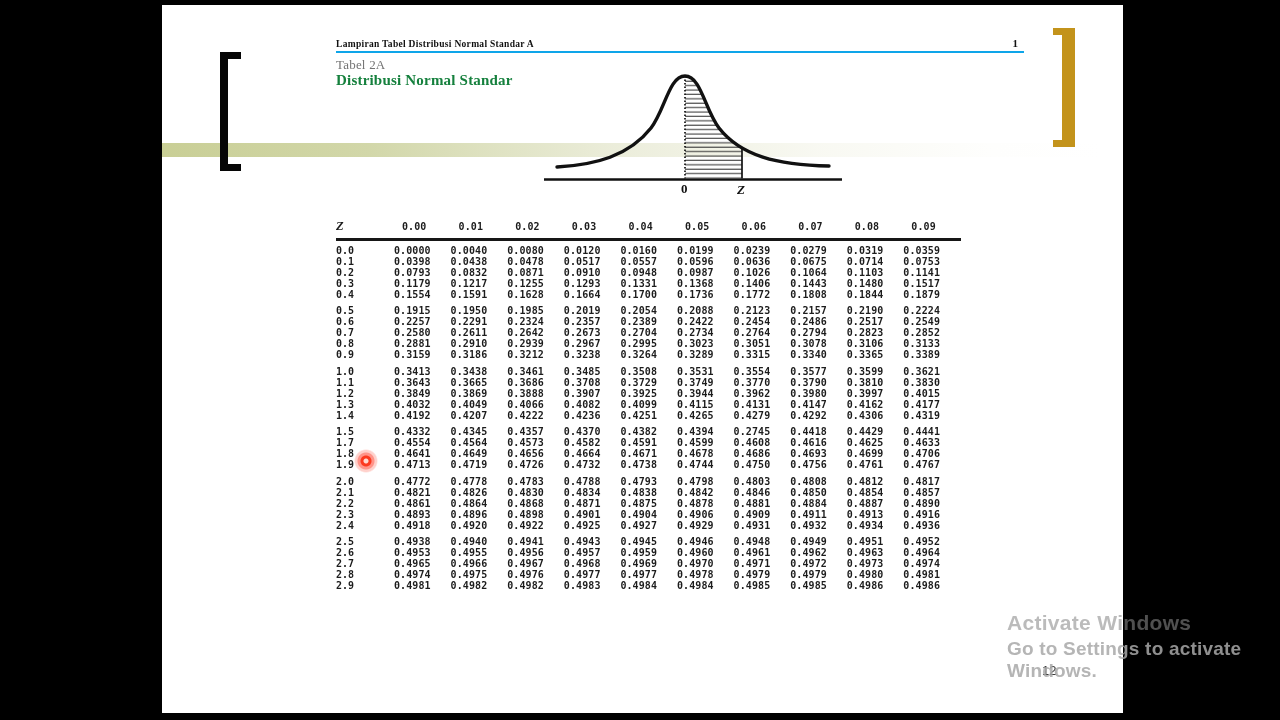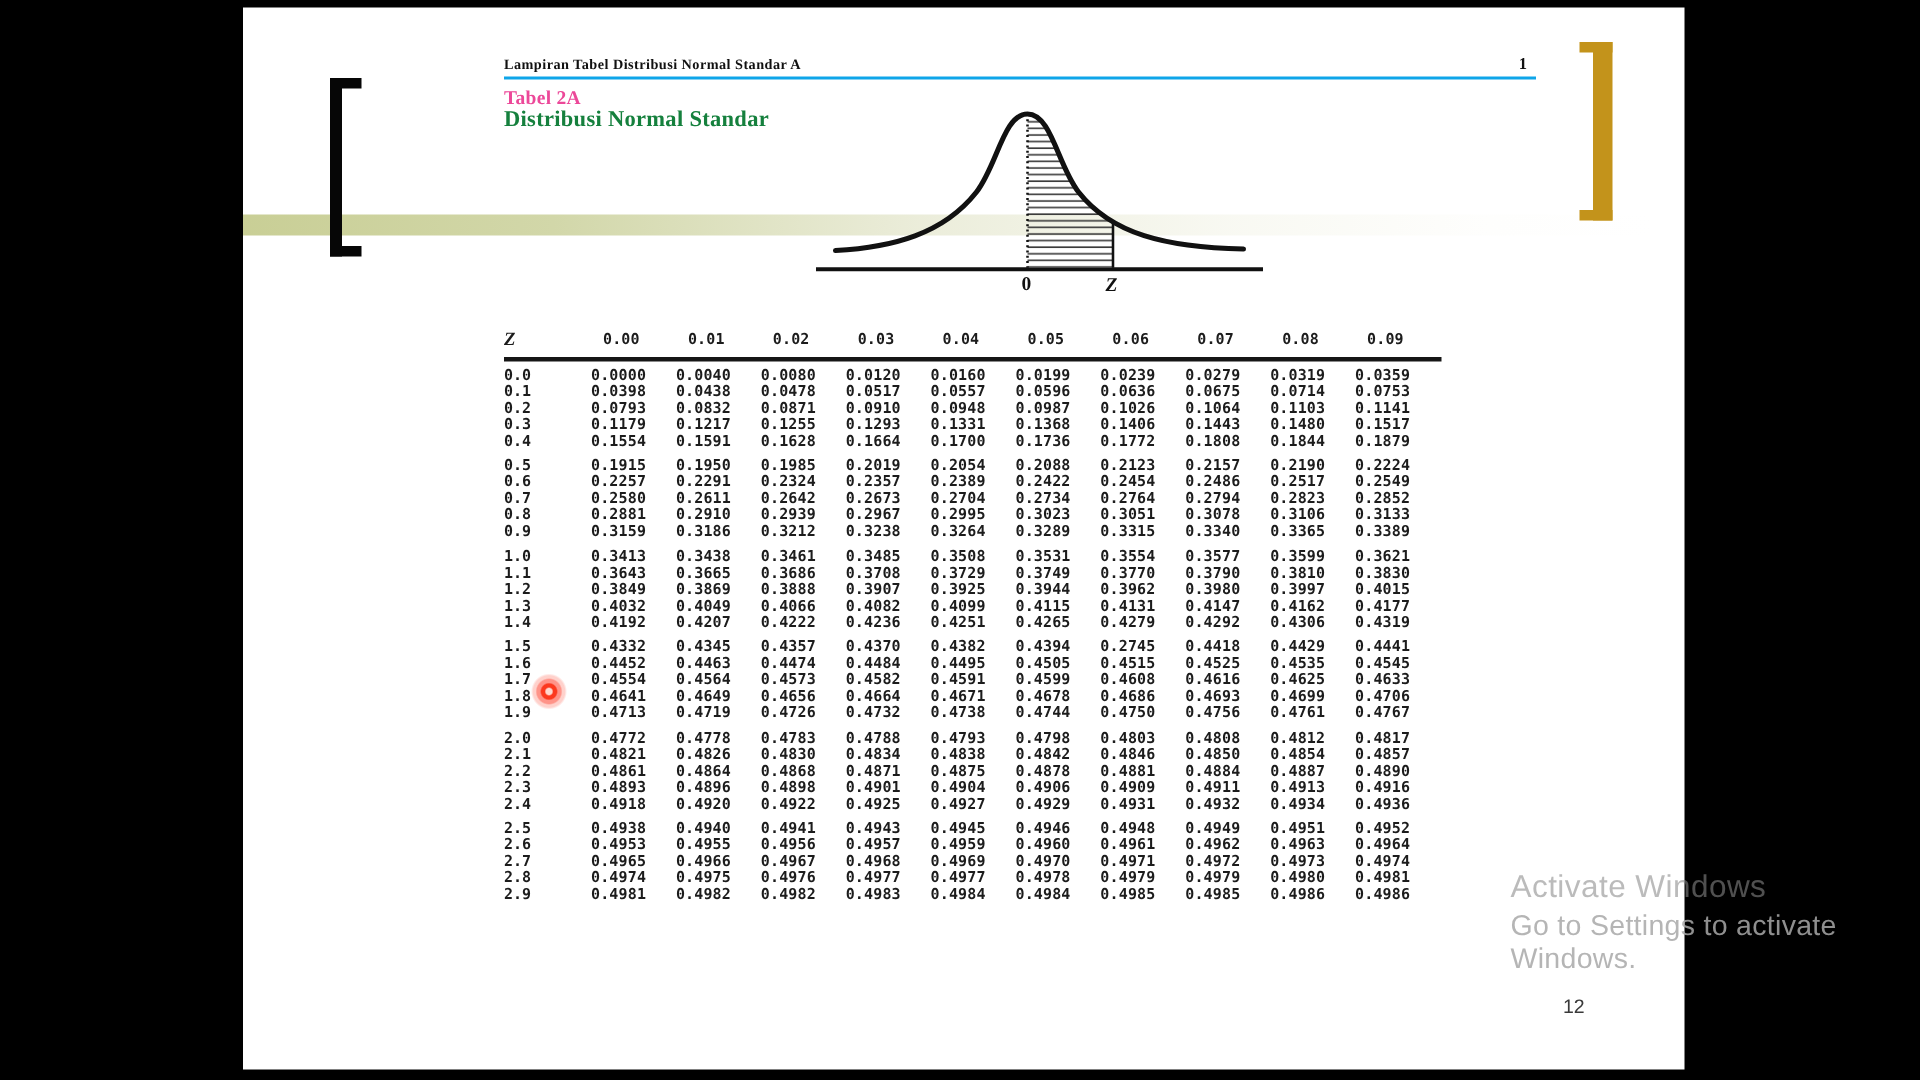--- a/index.html
+++ b/index.html
@@ -22,21 +22,21 @@
         border-top:7px solid;border-bottom:7px solid;border-right:13px solid;
         box-sizing:border-box;}
 
   
   .doc-header{position:absolute;left:174px;top:29px;width:688px;height:17px;
         border-bottom:2px solid #0ea5e9;}
   .doc-header .htitle{position:absolute;left:0;bottom:2px;font-size:9.5px;font-weight:bold;
         letter-spacing:0.3px;color:#111;}
   .doc-header .hpage{position:absolute;right:6px;bottom:2px;font-size:11px;font-weight:bold;color:#111;}
 
-  .title1{position:absolute;left:174px;top:52px;font-size:13px;font-weight:bold;color:#ec4899;letter-spacing:0.2px;}
+  .title1{position:absolute;left:174px;top:52px;font-size:13px;font-weight:normal;color:#737373;letter-spacing:0.2px;}
   .title2{position:absolute;left:174px;top:67px;font-size:15px;font-weight:bold;color:#15803d;letter-spacing:0.2px;}
 
   .curve{position:absolute;left:381px;top:61px;}
 
   
   .ztable{position:absolute;left:174px;top:215px;width:626px;color:#1c1c1c;
         font-family:"DejaVu Sans Mono", monospace;font-size:10px;font-weight:bold;}
   .thead{height:15px;line-height:13px;white-space:nowrap;}
   .zc{display:inline-block;width:58px;vertical-align:top;}
   .vc{display:inline-block;width:56.6px;vertical-align:top;letter-spacing:0.1px;}
@@ -50,21 +50,21 @@
   .laser-dot{position:absolute;left:191px;top:443px;width:26px;height:26px;border-radius:50%;
         background:radial-gradient(circle,
           rgba(255,214,204,0.95) 0 2px, rgba(252,46,18,0.95) 3px 5px,
           rgba(255,60,40,0.55) 6px 8px, rgba(255,90,70,0.28) 9px 10.5px,
           rgba(255,120,100,0) 12px);}
 
   .footer-num{position:absolute;left:880px;top:658px;font-family:"Liberation Sans", sans-serif;
         font-size:13px;color:#3a3a3a;}
 
   
-  .watermark{position:absolute;left:1007px;top:580px;font-family:"Liberation Sans", sans-serif;}
+  .watermark{position:absolute;left:1007px;top:611px;font-family:"Liberation Sans", sans-serif;font-weight:bold;}
   .wm1{font-size:21px;color:rgba(138,138,138,0.58);letter-spacing:0.3px;}
   .wm2{font-size:19px;color:rgba(168,168,168,0.85);margin-top:3px;letter-spacing:0.2px;}
 </style>
 </head>
 <body>
 
 <div class="stage">
   <div class="page">
 
     <div class="band"></div>
@@ -114,21 +114,20 @@
           </div>
           <div class="tblock">
             <div class="trow"><span class="zc">1.0</span><span class="vc">0.3413</span><span class="vc">0.3438</span><span class="vc">0.3461</span><span class="vc">0.3485</span><span class="vc">0.3508</span><span class="vc">0.3531</span><span class="vc">0.3554</span><span class="vc">0.3577</span><span class="vc">0.3599</span><span class="vc">0.3621</span></div>
             <div class="trow"><span class="zc">1.1</span><span class="vc">0.3643</span><span class="vc">0.3665</span><span class="vc">0.3686</span><span class="vc">0.3708</span><span class="vc">0.3729</span><span class="vc">0.3749</span><span class="vc">0.3770</span><span class="vc">0.3790</span><span class="vc">0.3810</span><span class="vc">0.3830</span></div>
             <div class="trow"><span class="zc">1.2</span><span class="vc">0.3849</span><span class="vc">0.3869</span><span class="vc">0.3888</span><span class="vc">0.3907</span><span class="vc">0.3925</span><span class="vc">0.3944</span><span class="vc">0.3962</span><span class="vc">0.3980</span><span class="vc">0.3997</span><span class="vc">0.4015</span></div>
             <div class="trow"><span class="zc">1.3</span><span class="vc">0.4032</span><span class="vc">0.4049</span><span class="vc">0.4066</span><span class="vc">0.4082</span><span class="vc">0.4099</span><span class="vc">0.4115</span><span class="vc">0.4131</span><span class="vc">0.4147</span><span class="vc">0.4162</span><span class="vc">0.4177</span></div>
             <div class="trow"><span class="zc">1.4</span><span class="vc">0.4192</span><span class="vc">0.4207</span><span class="vc">0.4222</span><span class="vc">0.4236</span><span class="vc">0.4251</span><span class="vc">0.4265</span><span class="vc">0.4279</span><span class="vc">0.4292</span><span class="vc">0.4306</span><span class="vc">0.4319</span></div>
           </div>
           <div class="tblock">
             <div class="trow"><span class="zc">1.5</span><span class="vc">0.4332</span><span class="vc">0.4345</span><span class="vc">0.4357</span><span class="vc">0.4370</span><span class="vc">0.4382</span><span class="vc">0.4394</span><span class="vc">0.2745</span><span class="vc">0.4418</span><span class="vc">0.4429</span><span class="vc">0.4441</span></div>
-            <div class="trow"><span class="zc">1.6</span><span class="vc">0.4452</span><span class="vc">0.4463</span><span class="vc">0.4474</span><span class="vc">0.4484</span><span class="vc">0.4495</span><span class="vc">0.4505</span><span class="vc">0.4515</span><span class="vc">0.4525</span><span class="vc">0.4535</span><span class="vc">0.4545</span></div>
             <div class="trow"><span class="zc">1.7</span><span class="vc">0.4554</span><span class="vc">0.4564</span><span class="vc">0.4573</span><span class="vc">0.4582</span><span class="vc">0.4591</span><span class="vc">0.4599</span><span class="vc">0.4608</span><span class="vc">0.4616</span><span class="vc">0.4625</span><span class="vc">0.4633</span></div>
             <div class="trow"><span class="zc">1.8</span><span class="vc">0.4641</span><span class="vc">0.4649</span><span class="vc">0.4656</span><span class="vc">0.4664</span><span class="vc">0.4671</span><span class="vc">0.4678</span><span class="vc">0.4686</span><span class="vc">0.4693</span><span class="vc">0.4699</span><span class="vc">0.4706</span></div>
             <div class="trow"><span class="zc">1.9</span><span class="vc">0.4713</span><span class="vc">0.4719</span><span class="vc">0.4726</span><span class="vc">0.4732</span><span class="vc">0.4738</span><span class="vc">0.4744</span><span class="vc">0.4750</span><span class="vc">0.4756</span><span class="vc">0.4761</span><span class="vc">0.4767</span></div>
           </div>
           <div class="tblock">
             <div class="trow"><span class="zc">2.0</span><span class="vc">0.4772</span><span class="vc">0.4778</span><span class="vc">0.4783</span><span class="vc">0.4788</span><span class="vc">0.4793</span><span class="vc">0.4798</span><span class="vc">0.4803</span><span class="vc">0.4808</span><span class="vc">0.4812</span><span class="vc">0.4817</span></div>
             <div class="trow"><span class="zc">2.1</span><span class="vc">0.4821</span><span class="vc">0.4826</span><span class="vc">0.4830</span><span class="vc">0.4834</span><span class="vc">0.4838</span><span class="vc">0.4842</span><span class="vc">0.4846</span><span class="vc">0.4850</span><span class="vc">0.4854</span><span class="vc">0.4857</span></div>
             <div class="trow"><span class="zc">2.2</span><span class="vc">0.4861</span><span class="vc">0.4864</span><span class="vc">0.4868</span><span class="vc">0.4871</span><span class="vc">0.4875</span><span class="vc">0.4878</span><span class="vc">0.4881</span><span class="vc">0.4884</span><span class="vc">0.4887</span><span class="vc">0.4890</span></div>
             <div class="trow"><span class="zc">2.3</span><span class="vc">0.4893</span><span class="vc">0.4896</span><span class="vc">0.4898</span><span class="vc">0.4901</span><span class="vc">0.4904</span><span class="vc">0.4906</span><span class="vc">0.4909</span><span class="vc">0.4911</span><span class="vc">0.4913</span><span class="vc">0.4916</span></div>
             <div class="trow"><span class="zc">2.4</span><span class="vc">0.4918</span><span class="vc">0.4920</span><span class="vc">0.4922</span><span class="vc">0.4925</span><span class="vc">0.4927</span><span class="vc">0.4929</span><span class="vc">0.4931</span><span class="vc">0.4932</span><span class="vc">0.4934</span><span class="vc">0.4936</span></div>

